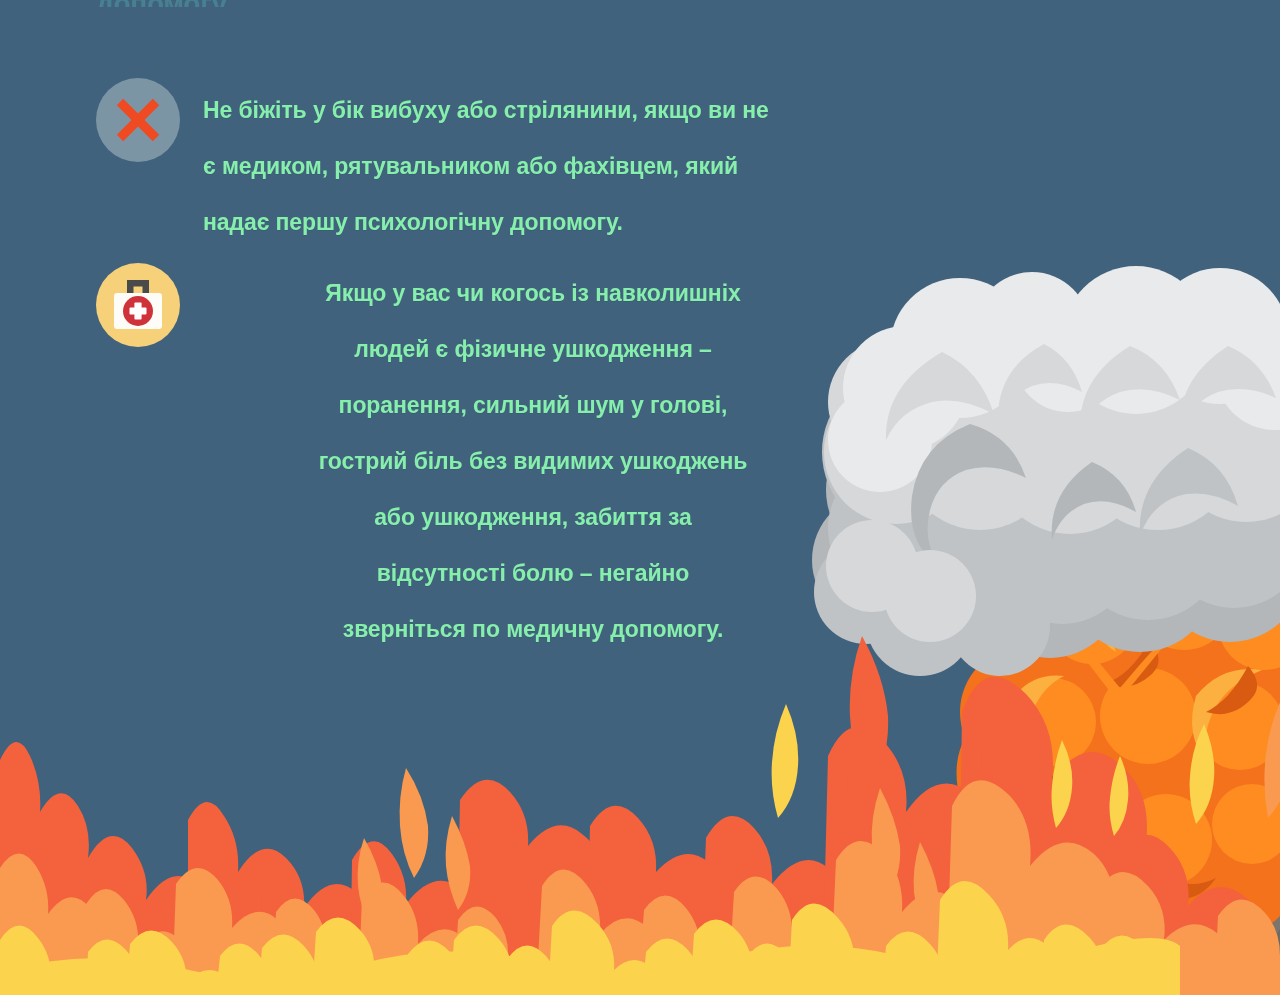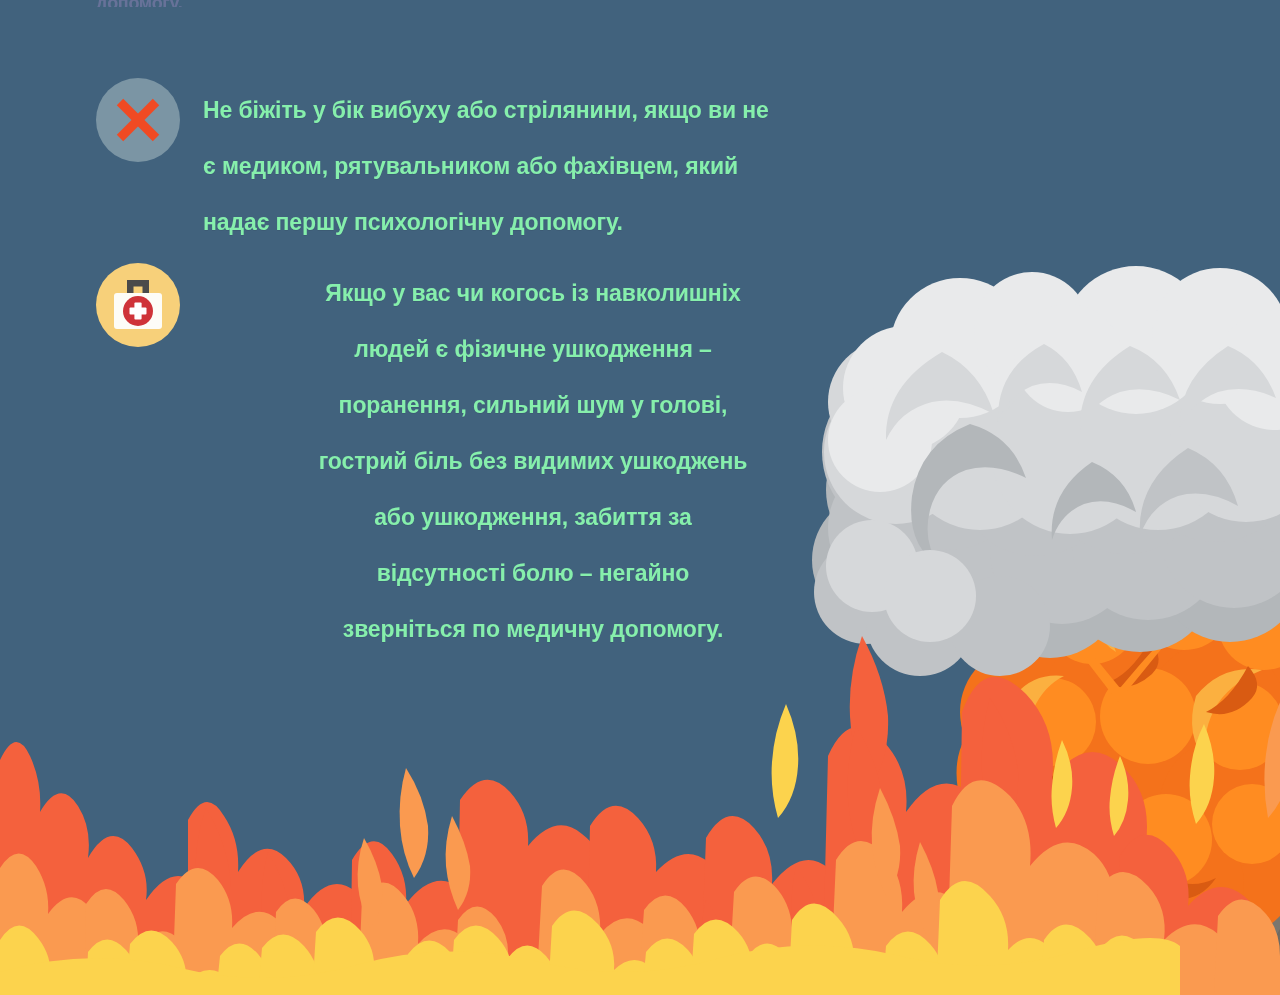--- a/index.html
+++ b/index.html
@@ -19,22 +19,22 @@
 
   
   .top-remnant {
     position: absolute;
     left: 96px;
     top: 0px;
     width: 230px;
     height: 7px;
     opacity: 0.22;
     overflow: hidden;
-    color: #f0abfc;
-    font-size: 18px;
+    color: #5eead4;
+    font-size: 28px;
     font-weight: bold;
     line-height: 7px;
     letter-spacing: -0.3px;
     white-space: nowrap;
   }
 
   
   .art-layer {
     position: absolute;
     left: 0;

